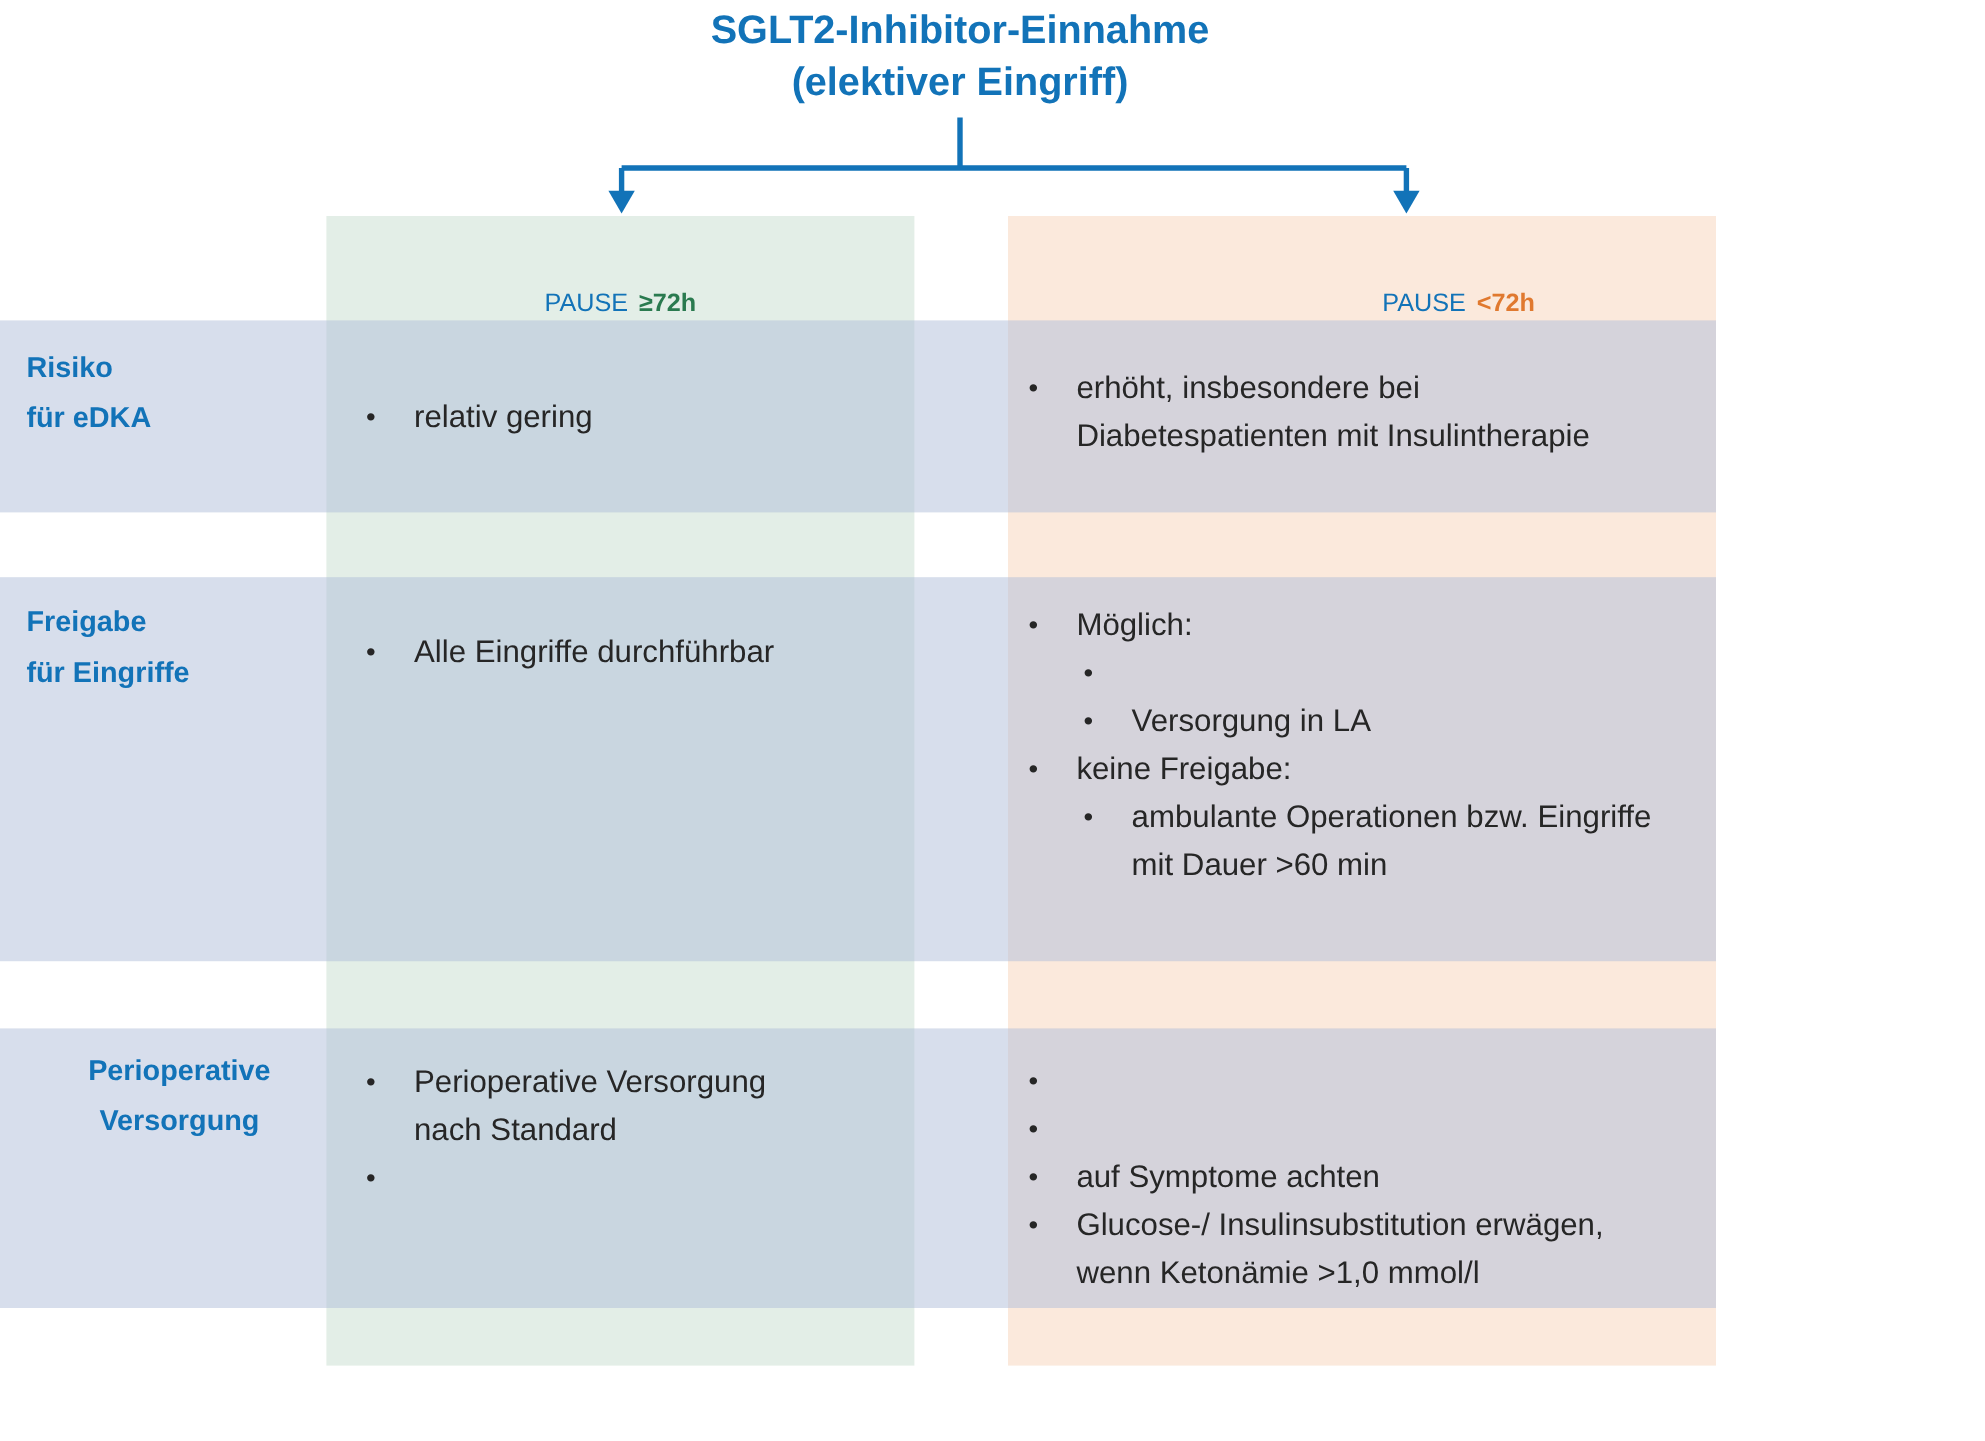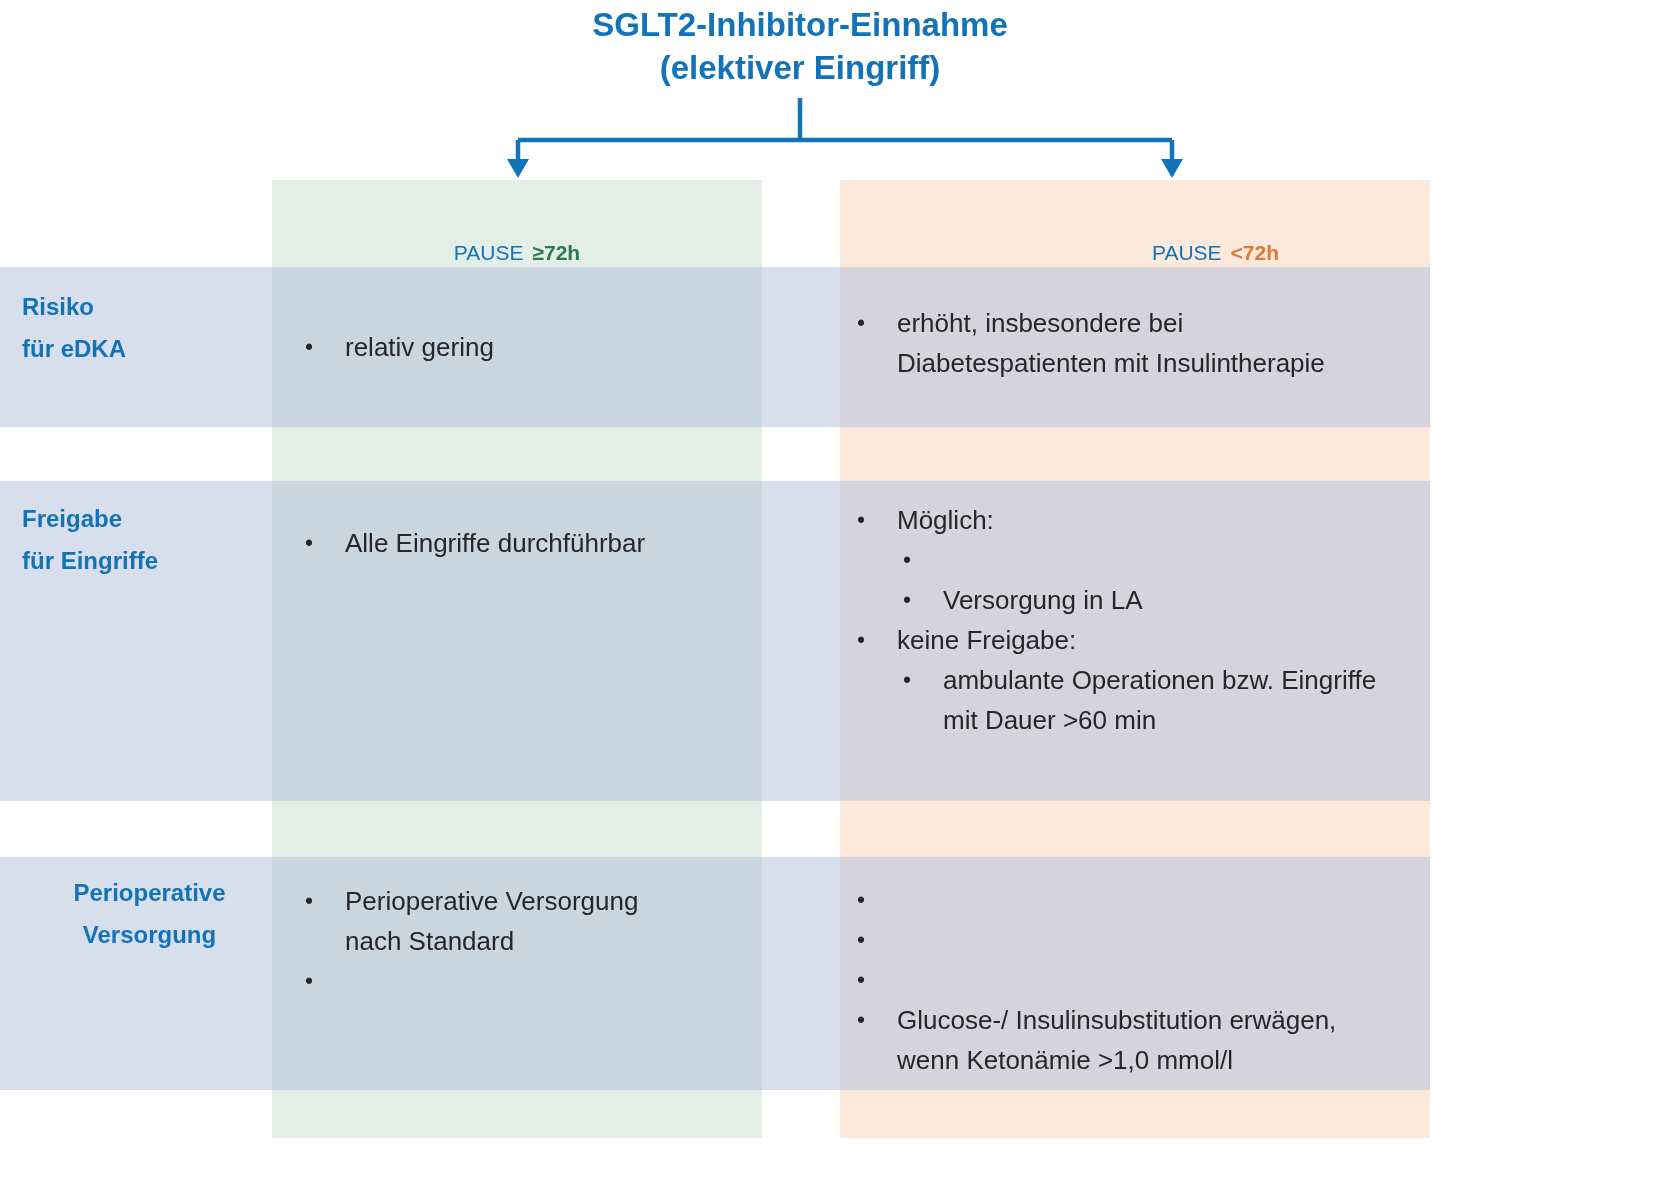--- a/index.html
+++ b/index.html
@@ -138,20 +138,21 @@
     </div>
   <div class="cell cell-2-1">
       <div class="bullet-item level1">
         <span class="bullet">•</span>
       </div>
       <div class="bullet-item level1">
         <span class="bullet">•</span>
       </div>
       <div class="bullet-item level1">
         <span class="bullet">•</span>
+        <span class="bullet-text">auf Symptome achten</span>
       </div>
       <div class="bullet-item level1">
         <span class="bullet">•</span>
         <span class="bullet-text">Glucose-/ Insulinsubstitution erwägen,
 wenn Ketonämie &gt;1,0 mmol/l</span>
       </div>
     </div>
 
 </div>
 

